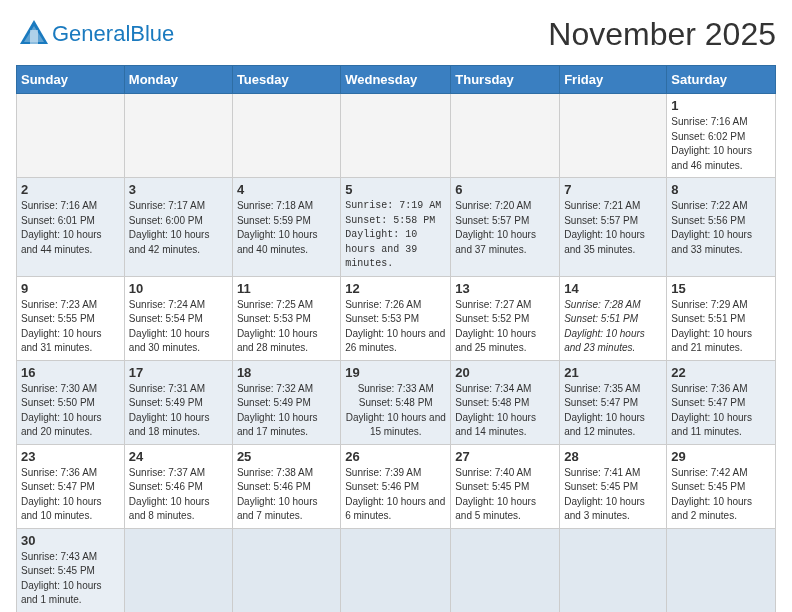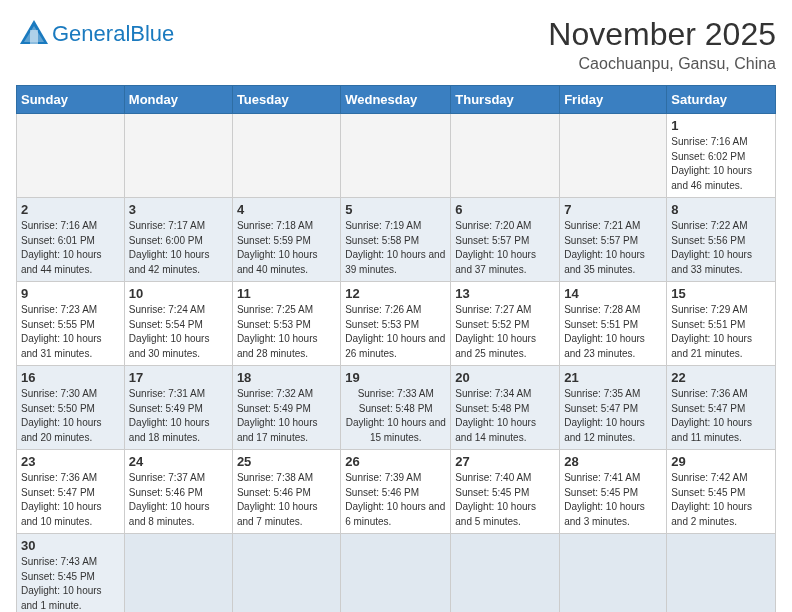--- a/index.html
+++ b/index.html
@@ -95,21 +95,20 @@
       <rect x="14" y="14" width="8" height="14" fill="#fff" opacity="0.5"></rect>
     </svg>
     <div>
       <div class="logo-text">
         <span>General</span><span style="color:#1a7abf">Blue</span>
       </div>
     </div>
   </div>
   <div class="title-area">
     <div class="month-title">November 2025</div>
-    <div class="location-title">Caochuanpu, Gansu, China</div>
   </div>
 </div>
 
 <table class="calendar">
   <thead>
     <tr>
     <th>Sunday</th>
         <th>Monday</th>
         <th>Tuesday</th>
         <th>Wednesday</th>
@@ -147,21 +146,21 @@
 Daylight: 10 hours and 42 minutes.</div>
         </td>
         <td style="background-color: rgb(232, 238, 244);">
           <div class="day-number">4</div>
           <div class="day-info" style="white-space: pre-line;">Sunrise: 7:18 AM
 Sunset: 5:59 PM
 Daylight: 10 hours and 40 minutes.</div>
         </td>
         <td style="background-color: rgb(232, 238, 244);">
           <div class="day-number">5</div>
-          <div class="day-info" style="white-space: pre-line;">Sunrise: 7:19 AM
+          <div class="day-info" style="white-space: pre-line; font-family: Liberation Mono, monospace;">Sunrise: 7:19 AM
 Sunset: 5:58 PM
 Daylight: 10 hours and 39 minutes.</div>
         </td>
         <td style="background-color: rgb(232, 238, 244);">
           <div class="day-number">6</div>
           <div class="day-info" style="white-space: pre-line;">Sunrise: 7:20 AM
 Sunset: 5:57 PM
 Daylight: 10 hours and 37 minutes.</div>
         </td>
         <td style="background-color: rgb(232, 238, 244);">
@@ -203,21 +202,21 @@
 Daylight: 10 hours and 26 minutes.</div>
         </td>
         <td>
           <div class="day-number">13</div>
           <div class="day-info" style="white-space: pre-line;">Sunrise: 7:27 AM
 Sunset: 5:52 PM
 Daylight: 10 hours and 25 minutes.</div>
         </td>
         <td>
           <div class="day-number">14</div>
-          <div class="day-info" style="white-space: pre-line;">Sunrise: 7:28 AM
+          <div class="day-info" style="white-space: pre-line; font-style: italic;">Sunrise: 7:28 AM
 Sunset: 5:51 PM
 Daylight: 10 hours and 23 minutes.</div>
         </td>
         <td>
           <div class="day-number">15</div>
           <div class="day-info" style="white-space: pre-line;">Sunrise: 7:29 AM
 Sunset: 5:51 PM
 Daylight: 10 hours and 21 minutes.</div>
         </td>
       </tr>

